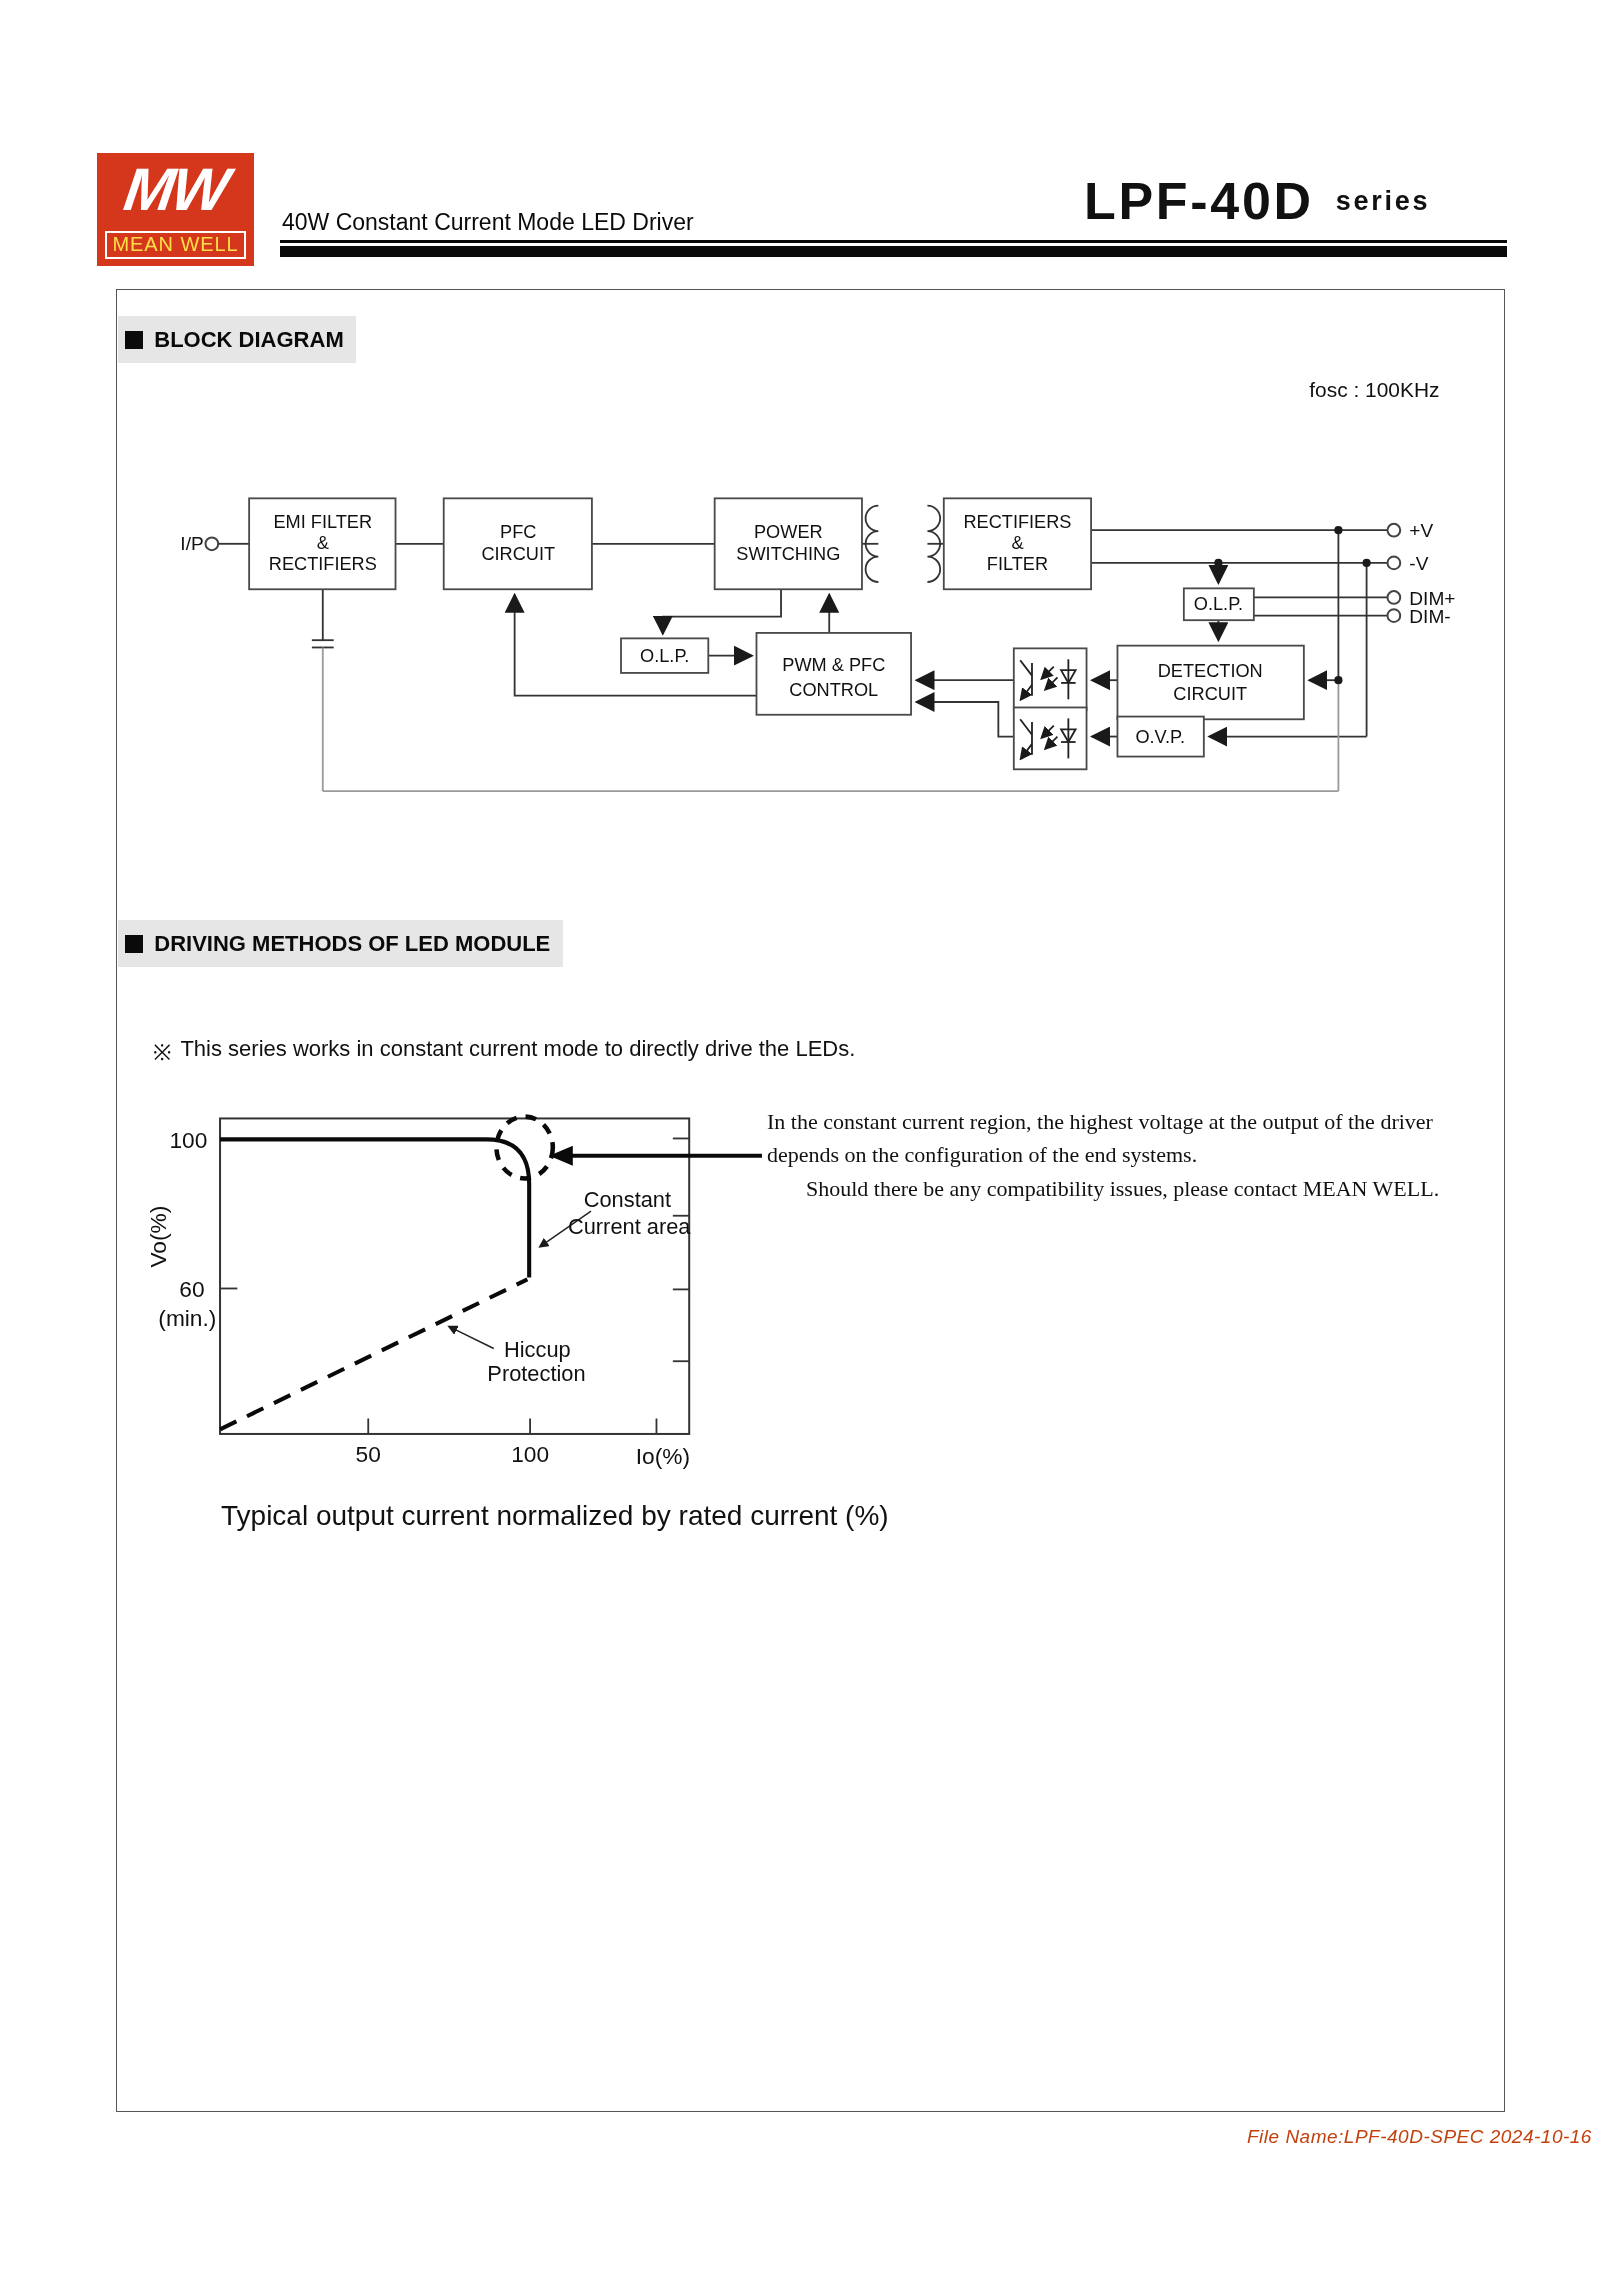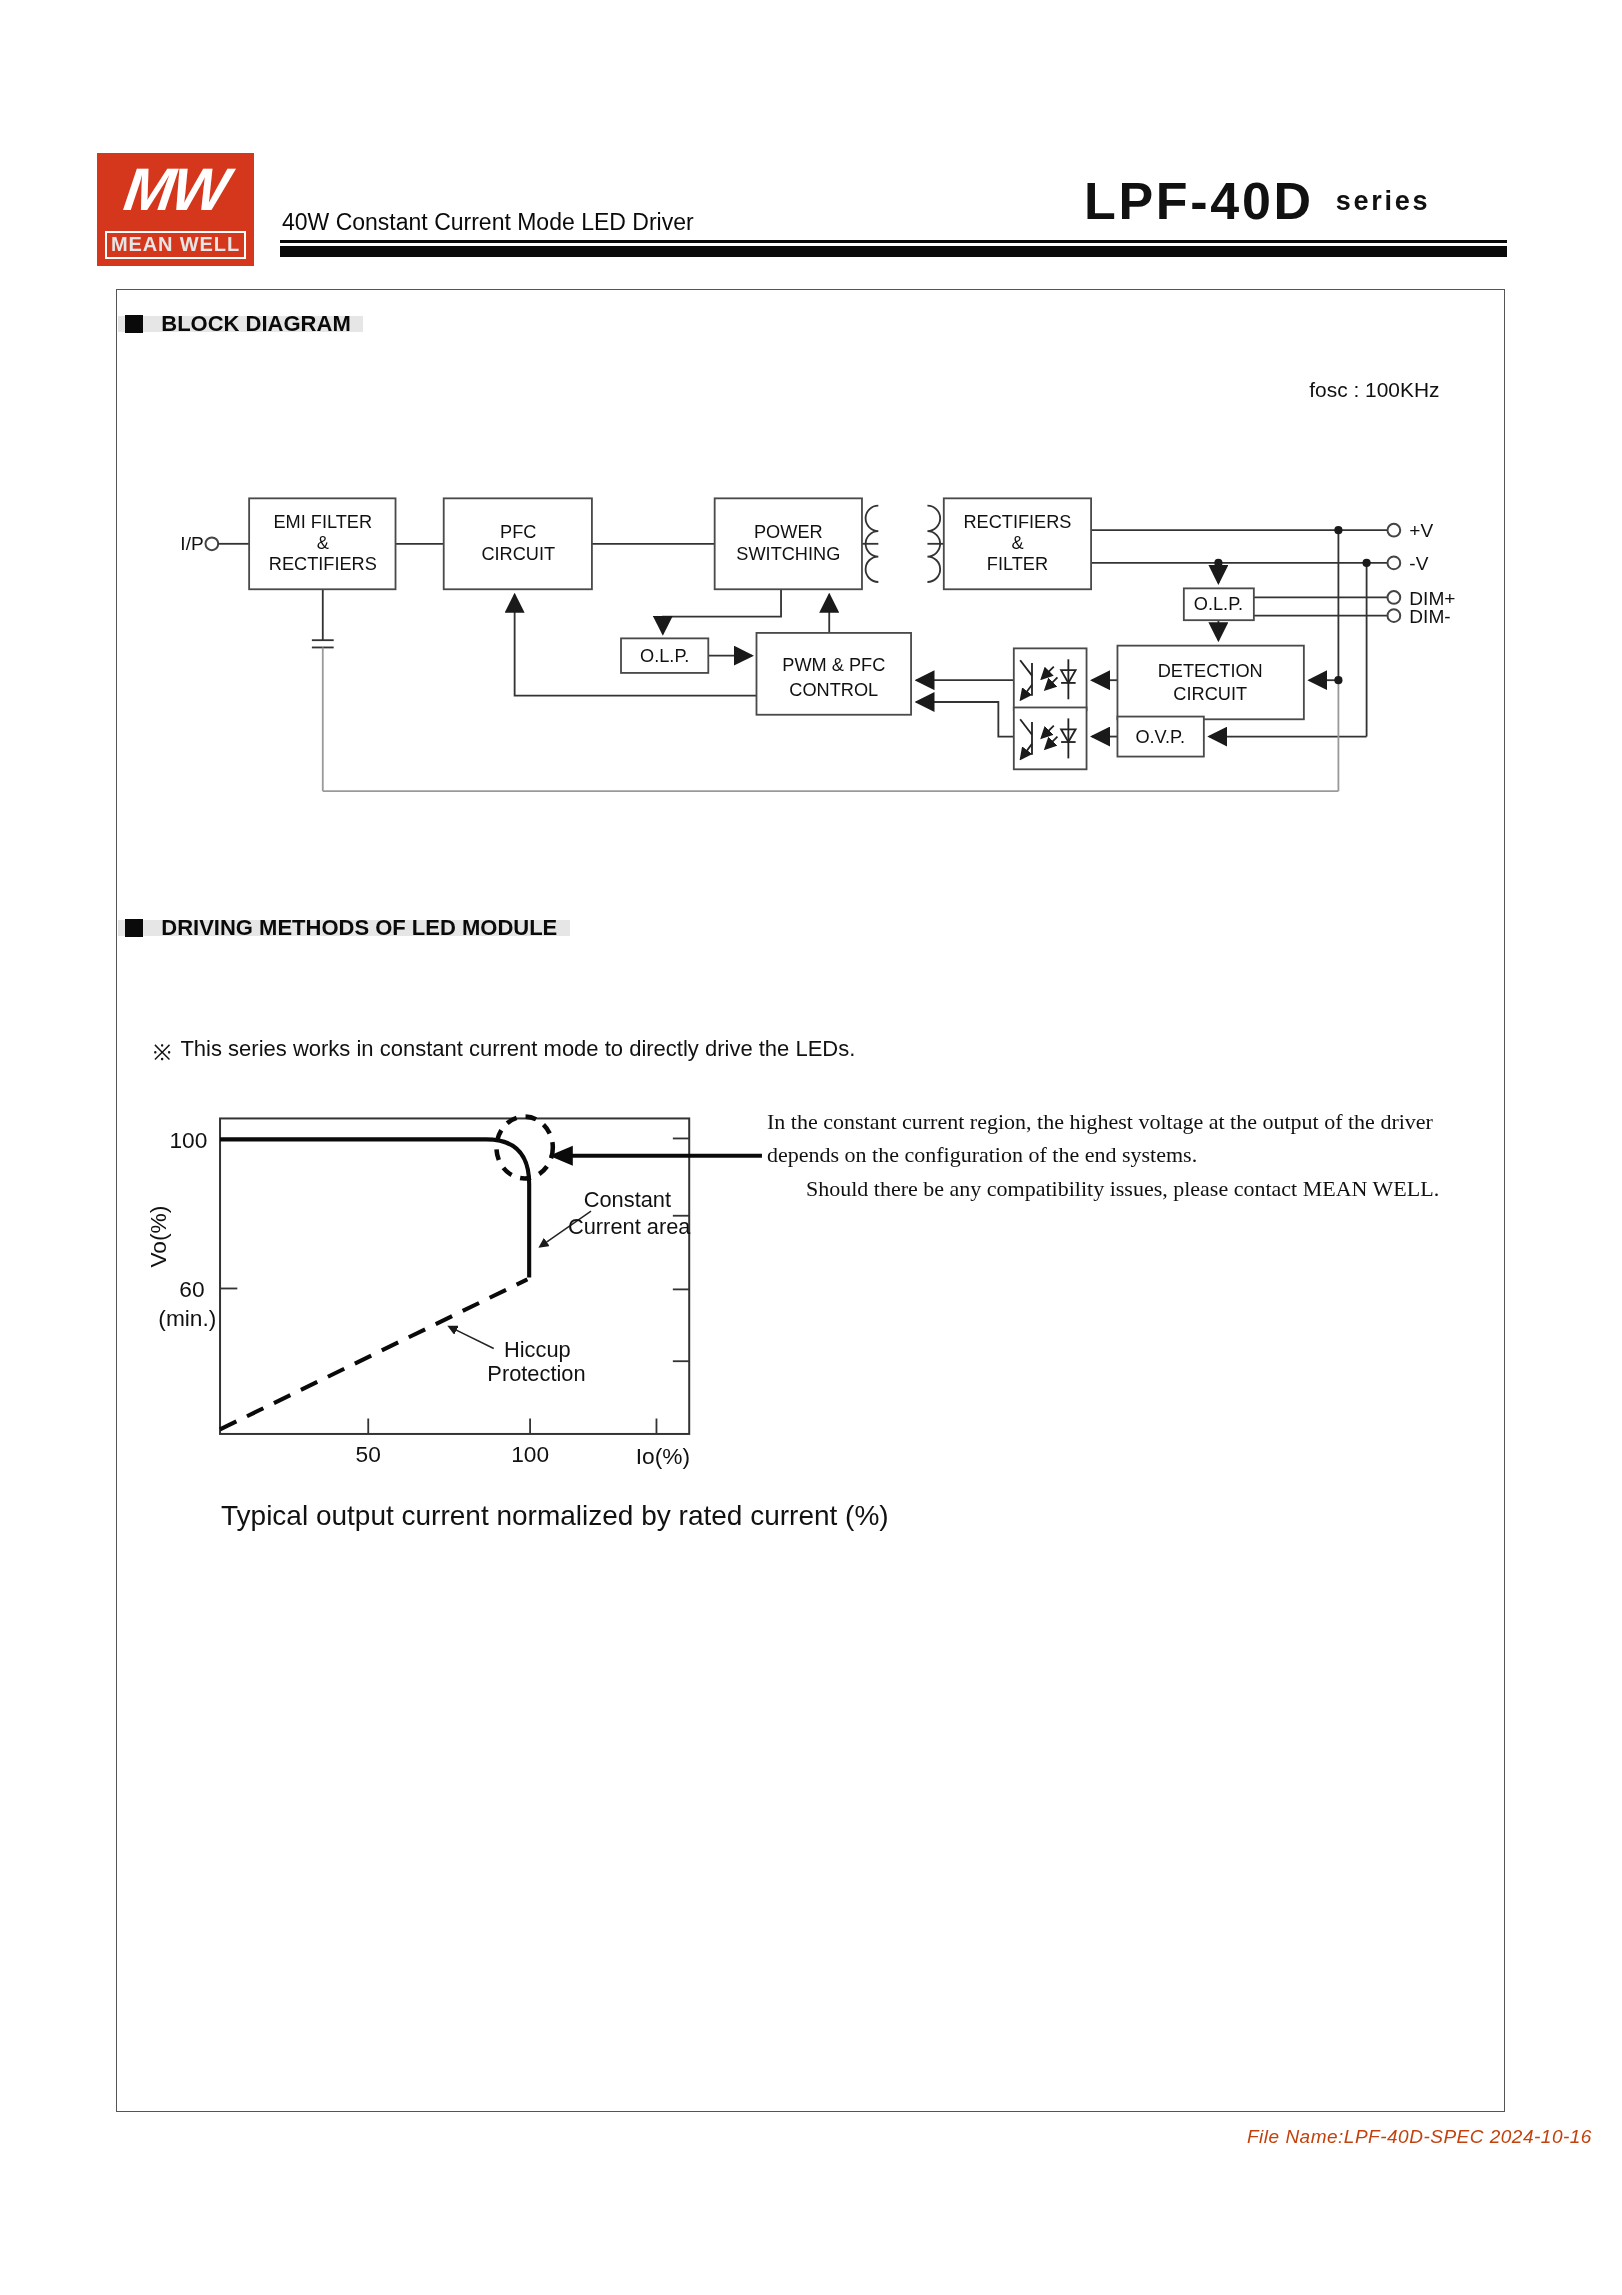--- a/index.html
+++ b/index.html
@@ -3,31 +3,31 @@
 <meta charset="utf-8">
 <style>
   html,body{margin:0;padding:0;background:#fff;}
   body{width:1623px;height:2296px;position:relative;font-family:"Liberation Sans",sans-serif;color:#111;}
   .abs{position:absolute;}
   
   .logo{left:97px;top:153px;width:157px;height:113px;background:#d5371c;}
   .logo .mw{position:absolute;top:-1.8px;left:0;right:0;text-align:center;color:#fff;
     font-weight:bold;font-style:italic;font-size:60px;letter-spacing:-2.7px;transform:skewX(-8deg);line-height:78px;}
   .logo .mwbox{position:absolute;left:8.2px;right:8.2px;bottom:7.3px;border:2.7px solid #fff;
-    text-align:center;color:#e5e5e5;font-weight:bold;font-size:20px;line-height:23.6px;letter-spacing:0.9px;}
+    text-align:center;color:#fde047;font-weight:normal;font-size:20px;line-height:23.6px;letter-spacing:0.9px;}
   .product-title{left:282px;top:209px;font-size:23px;color:#0a0a0a;}
   .series-wrap{left:1084px;top:175px;width:427px;display:flex;align-items:center;gap:22px;}
   .series-name{font-size:52px;font-weight:bold;letter-spacing:2.7px;line-height:1;}
   .series-suffix{font-size:27px;font-weight:bold;letter-spacing:2.7px;}
   .rule-thin{left:280px;top:240px;width:1227px;height:2.7px;background:#0a0a0a;}
   .rule-thick{left:280px;top:246px;width:1227px;height:11px;background:#0a0a0a;}
   
   .frame{left:116px;top:289px;width:1387px;height:1821px;border:1.8px solid #555;}
   
-  .band{background:#e6e6e6;height:16px;display:flex;align-items:center;gap:18px;padding:0 12.7px 0 7.3px;}
+  .band{background:#e6e6e6;height:47px;display:flex;align-items:center;gap:11px;padding:0 12.7px 0 7.3px;}
   .band .sq{width:18px;height:18px;background:#0a0a0a;flex:0 0 auto;}
   .band .bt{font-size:22px;font-weight:bold;white-space:nowrap;color:#0a0a0a;}
   .band1{left:118px;top:316px;}
   .band2{left:118px;top:920px;}
   
   .note{left:153px;top:1036px;font-size:22px;display:flex;gap:9px;}
   .para{left:767px;font-size:22px;white-space:nowrap;font-family:Liberation Serif, serif;}
   .p1{top:1109px;} .p2{top:1142px;} .p3{top:1176px;margin-left:39px;}
   .caption{left:221px;top:1500px;font-size:28px;}
   .footer{left:1247px;top:2126px;font-size:19px;font-style:italic;color:#c2410c;letter-spacing:0.5px;}

